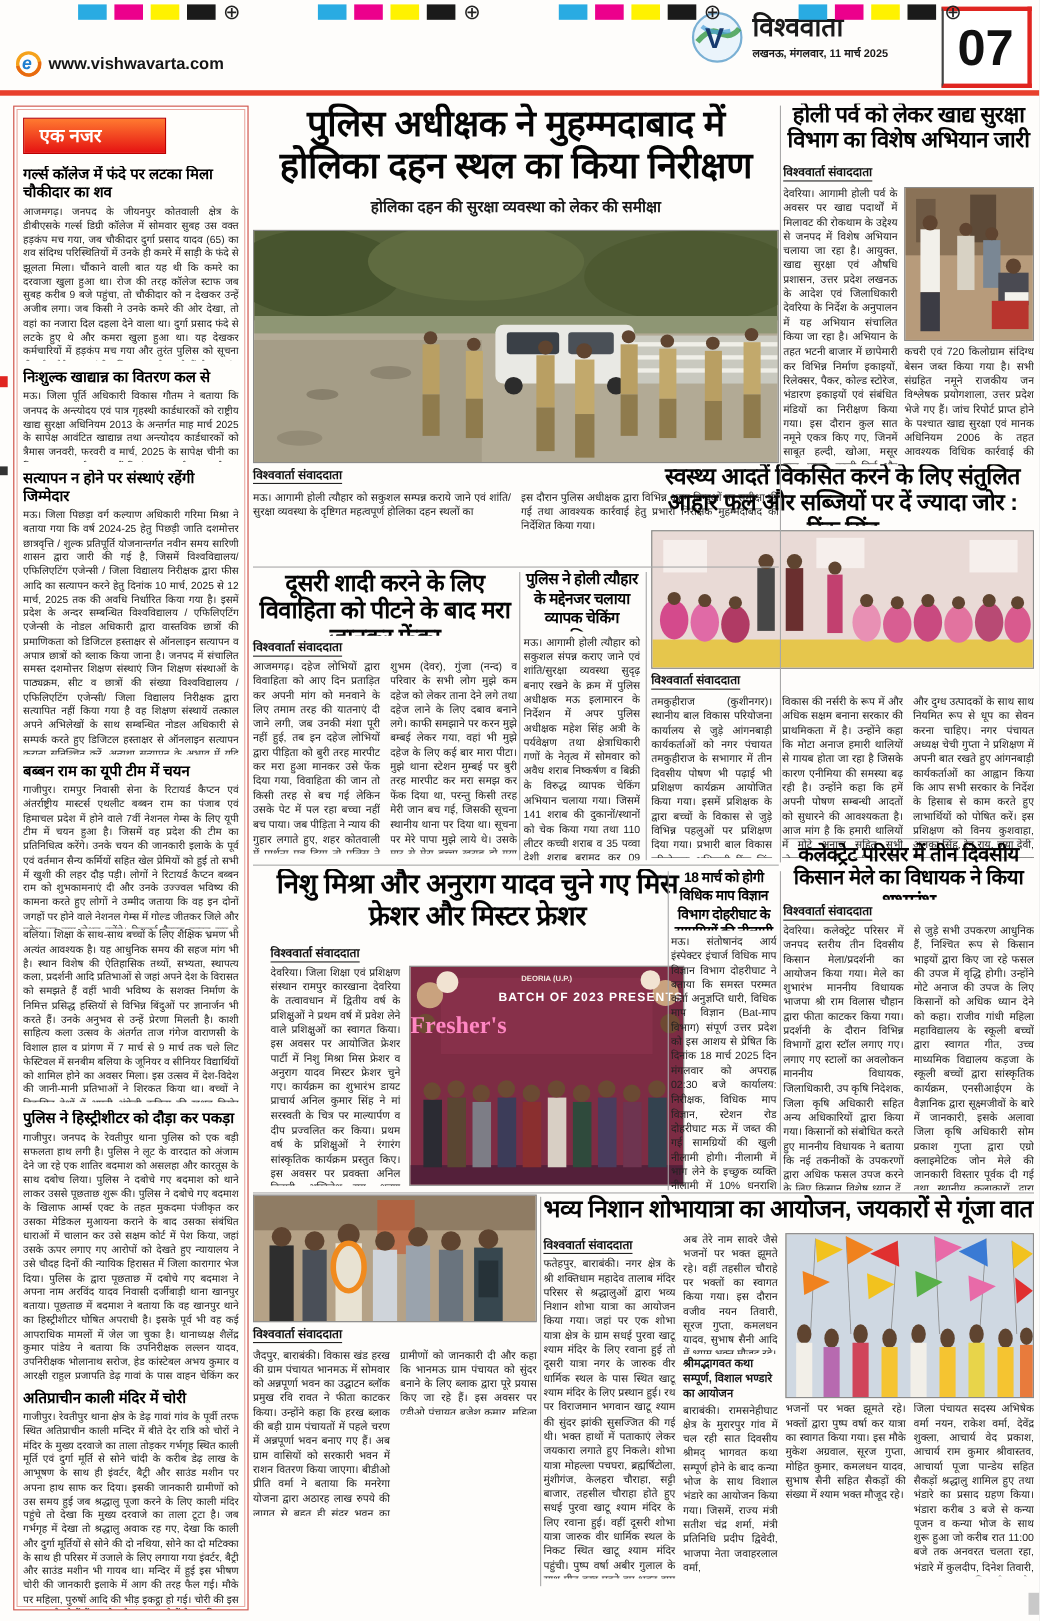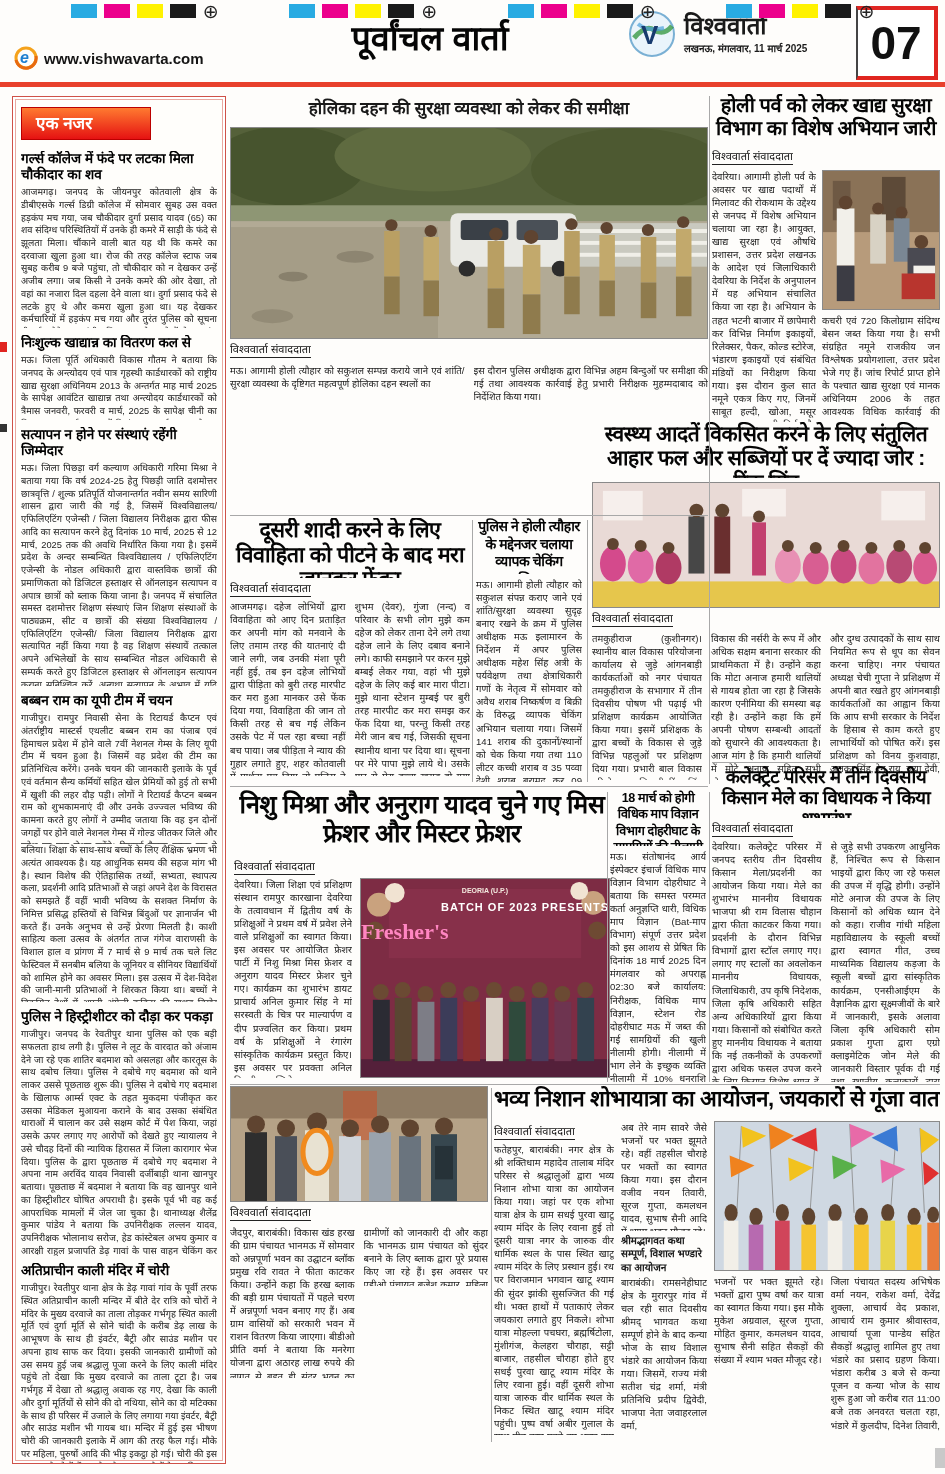--- a/index.html
+++ b/index.html
@@ -1,20 +1,20 @@
 <!DOCTYPE html>
 <html lang="hi"><head>
 <meta charset="utf-8">
 <style>
   *{margin:0;padding:0;box-sizing:border-box}
   html,body{background:#e8e8e8}
   #paper{position:relative;width:945px;height:1474px;background:#fefdfb;margin:0 auto;
          font-family:"Liberation Sans","DejaVu Sans",sans-serif;color:#1a1a1a;overflow:hidden}
   .hl{font-weight:bold;color:#050505;text-align:center;line-height:1.14;letter-spacing:-.4px;overflow:hidden}
-  .byline{font-weight:normal;font-size:11px;color:#111;border-bottom:1.4px solid #222;
+  .byline{font-weight:bold;font-size:11px;color:#111;border-bottom:1.4px solid #222;
           display:inline-block;padding-bottom:1px;margin:2px 0 3px}
   .bt{font-size:9.6px;line-height:1.36;text-align:justify;color:#222;overflow:hidden}
   .cols{display:flex;gap:9px}
   .cols>div{flex:1;height:100%}
   .photo-wrap{position:relative;border:1px solid #8a8a8a;background:#cbc7bd;overflow:hidden}
   .photo-wrap svg{display:block;width:100%;height:100%}
   .vr{position:absolute;width:1px;background:#a8a8a8}
   .hrule{position:absolute;height:1px;background:#a8a8a8}
 
   
@@ -40,21 +40,21 @@
   .badge{display:inline-block;min-width:130px;background:linear-gradient(180deg,#ff7a30,#e51212);
          color:#fff;font-weight:bold;font-size:17px;padding:3px 14px 5px;border:1px solid #b00;
          margin:2px 0 4px}
   .nl-h{font-size:13.6px;font-weight:bold;line-height:1.18;margin:7px 0 3px;color:#000;overflow:hidden}
   .nl-b{font-size:9.3px;line-height:1.37;text-align:justify;color:#222;overflow:hidden}
 
   
   .art{position:absolute}
   .a-main{left:230px;top:94px;width:478px;height:422px}
   .a-main .hl{font-size:33px;height:82px}
-  .a-main .sub{font-size:17px;font-weight:bold;text-align:center;height:26px;overflow:hidden;margin-top:2px}
+  .a-main .sub{font-size:14px;font-weight:bold;text-align:center;height:26px;overflow:hidden;margin-top:2px}
   .a-main .photo-wrap{height:212px;margin-top:5px}
   .a-main .cols{height:72px;margin-top:3px}
 
   .a-food{left:712px;top:94px;width:228px;height:326px}
   .a-food .hl{font-size:20px;height:52px}
   .a-food .fs-row{display:flex;gap:6px;margin-top:2px}
   .a-food .fs-left{width:104px;height:252px}
   .a-food .fs-right{flex:1;display:flex;flex-direction:column;gap:4px}
   .a-food .photo-wrap{height:140px}
   .a-food .fs-rb{height:104px}
@@ -65,21 +65,21 @@
 
   .a-check{left:476px;top:518px;width:106px;height:266px}
   .a-check .hl{font-size:14px;height:56px;line-height:1.25}
   .a-check .bt{height:204px;margin-top:4px}
 
   .a-health{left:592px;top:422px;width:348px;height:364px}
   .a-health .hl{font-size:21px;height:56px}
   .a-health .photo-wrap{height:126px;margin-top:4px}
   .a-health .cols{height:148px;margin-top:2px}
 
-  .a-fresh{left:234px;top:790px;width:376px;height:294px}
+  .a-fresh{left:246px;top:790px;width:376px;height:294px}
   .a-fresh .hl{font-size:25px;height:66px}
   .a-fresh .fr-row{display:flex;gap:8px}
   .a-fresh .fr-col{width:118px;height:200px}
   .a-fresh .photo-wrap{flex:1;height:200px}
 
   .a-auct{left:610px;top:790px;width:96px;height:294px}
   .a-auct .hl{font-size:12.6px;height:56px;line-height:1.3}
   .a-auct .bt{height:232px;margin-top:4px}
 
   .a-kisan{left:712px;top:766px;width:228px;height:318px}
@@ -120,21 +120,20 @@
 
   <div class="site-url">
     <svg class="globe-e" viewBox="0 0 24 24">
       <circle cx="12" cy="12" r="10" fill="none" stroke="#f5a21b" stroke-width="3"></circle>
       <path d="M2 14 a10 10 0 0 0 20 -4" fill="none" stroke="#e86a10" stroke-width="3"></path>
       <text x="6" y="17" font-size="16" font-style="italic" font-weight="bold" fill="#1f7fd0">e</text>
     </svg>
     <span>www.vishwavarta.com</span>
   </div>
 
-  <div class="masthead">पूर्वांचल वार्ता</div>
 
   <div class="brand">
     <svg class="brand-logo" viewBox="0 0 48 48">
       <circle cx="24" cy="24" r="22" fill="#eaf4fb" stroke="#7ab0d4" stroke-width="2"></circle>
       <path d="M6 28 q12 -14 20 -8 q10 6 18 -4" fill="none" stroke="#3a9a46" stroke-width="5" opacity=".8"></path>
       <path d="M10 14 q10 8 26 4" fill="none" stroke="#4aa0d8" stroke-width="4" opacity=".7"></path>
       <text x="13" y="34" font-size="26" font-weight="bold" fill="#173a6e">V</text>
     </svg>
     <div>
       <div class="brand-name">विश्ववार्ता</div>
@@ -171,20 +170,21 @@
       <h3 class="nl-h">पुलिस ने हिस्ट्रीशीटर को दौड़ा कर पकड़ा</h3>
       <p class="nl-b" style="max-height:228px">गाजीपुर। जनपद के रेवतीपुर थाना पुलिस को एक बड़ी सफलता हाथ लगी है। पुलिस ने लूट के वारदात को अंजाम देने जा रहे एक शातिर बदमाश को असलहा और कारतूस के साथ दबोच लिया। पुलिस ने दबोचे गए बदमाश को थाने लाकर उससे पूछताछ शुरू की। पुलिस ने दबोचे गए बदमाश के खिलाफ आर्म्स एक्ट के तहत मुकदमा पंजीकृत कर उसका मेडिकल मुआयना कराने के बाद उसका संबंधित धाराओं में चालान कर उसे सक्षम कोर्ट में पेश किया, जहां उसके ऊपर लगाए गए आरोपों को देखते हुए न्यायालय ने उसे चौदह दिनों की न्यायिक हिरासत में जिला कारागार भेज दिया। पुलिस के द्वारा पूछताछ में दबोचे गए बदमाश ने अपना नाम अरविंद यादव निवासी दर्जीबाड़ी थाना खानपुर बताया। पूछताछ में बदमाश ने बताया कि वह खानपुर थाने का हिस्ट्रीशीटर घोषित अपराधी है। इसके पूर्व भी वह कई आपराधिक मामलों में जेल जा चुका है। थानाध्यक्ष शैलेंद्र कुमार पांडेय ने बताया कि उपनिरीक्षक लल्लन यादव, उपनिरीक्षक भोलानाथ सरोज, हेड कांस्टेबल अभय कुमार व आरक्षी राहुल प्रजापति डेढ़ गावां के पास वाहन चेकिंग कर रहे थे कि सूचना मिली कि एक बदमाश टीआ मोड़ के पास लूट की घटना को अंजाम देने की कोशिश में खड़ा है। हरकत में आई पुलिस उक्त घटना स्थल की ओर रवाना हुई। पुलिस को अपनी ओर आता देख उक्त बदमाश भागने लगा और पुलिस पर फायर करने की नियत से असलहा तानते हुए भाग रहा था। लेकिन पुलिस ने घेराबंदी कर कुछ दूर जाते ही बदमाश को दौड़कर दबोच लिया। उसके खिलाफ आर्म्स एक्ट का मुकदमा दर्ज कर उसका चालान कर दिया गया है।</p>
     </section>
     <section>
       <h3 class="nl-h">अतिप्राचीन काली मंदिर में चोरी</h3>
       <p class="nl-b" style="max-height:212px">गाजीपुर। रेवतीपुर थाना क्षेत्र के डेढ़ गावां गांव के पूर्वी तरफ स्थित अतिप्राचीन काली मन्दिर में बीते देर रात्रि को चोरों ने मंदिर के मुख्य दरवाजे का ताला तोड़कर गर्भगृह स्थित काली मूर्ति एवं दुर्गा मूर्ति से सोने चांदी के करीब डेढ़ लाख के आभूषण के साथ ही इंवर्टर, बैट्री और साउंड मशीन पर अपना हाथ साफ कर दिया। इसकी जानकारी ग्रामीणों को उस समय हुई जब श्रद्धालु पूजा करने के लिए काली मंदिर पहुंचे तो देखा कि मुख्य दरवाजे का ताला टूटा है। जब गर्भगृह में देखा तो श्रद्धालु अवाक रह गए, देखा कि काली और दुर्गा मूर्तियों से सोने की दो नथिया, सोने का दो मटिक्का के साथ ही परिसर में उजाले के लिए लगाया गया इंवर्टर, बैट्री और साउंड मशीन भी गायब था। मन्दिर में हुई इस भीषण चोरी की जानकारी इलाके में आग की तरह फैल गई। मौके पर महिला, पुरुषों आदि की भीड़ इकट्ठा हो गई। चोरी की इस वारदात से लोगों में आक्रोश फैल गया। लोगों ने इसकी सूचना पुलिस को दी तो हड़कंप मच गया। आनन-फानन में भारी पुलिस बल मौके पर पहुंच गया और घटना स्थल का सूक्ष्मता से निरीक्षण करते हुए ग्रामीणों से चोरी के बारे में जानकारी लेनी चाही। मगर कुछ पता नहीं चल सका। इस चोरी के मामले में मंदिर समिति ने अज्ञात के खिलाफ तहरीर दी। इसके आधार पर पुलिस मामले की छानबीन में जुट गई है। लोगों ने इस वारदात का जल्द खुलासा करने की मांग की। ग्रामीणों ने बताया कि इसके पहले भी काली मन्दिर को चोरों ने कई बार अपने चोरी का निशाना बना चुके है।</p>
     </section>
   </aside>
 
   <article class="art a-main">
+    <h1 class="hl">पुलिस अधीक्षक ने मुहम्मदाबाद में होलिका दहन स्थल का किया निरीक्षण</h1>
     <div class="sub">होलिका दहन की सुरक्षा व्यवस्था को लेकर की समीक्षा</div>
     <div class="photo-wrap">
       <svg viewBox="0 0 460 212" preserveAspectRatio="none">
         <rect width="460" height="212" fill="#b2aa95"></rect>
         <rect width="460" height="82" fill="#55613a"></rect>
         <ellipse cx="55" cy="38" rx="75" ry="40" fill="#47542e"></ellipse>
         <ellipse cx="195" cy="28" rx="95" ry="36" fill="#5f6b40"></ellipse>
         <ellipse cx="385" cy="42" rx="95" ry="42" fill="#4d5931"></ellipse>
         <rect y="78" width="460" height="16" fill="#8e9674"></rect>
         <rect x="290" y="96" width="170" height="44" fill="#c9c9bf"></rect>

